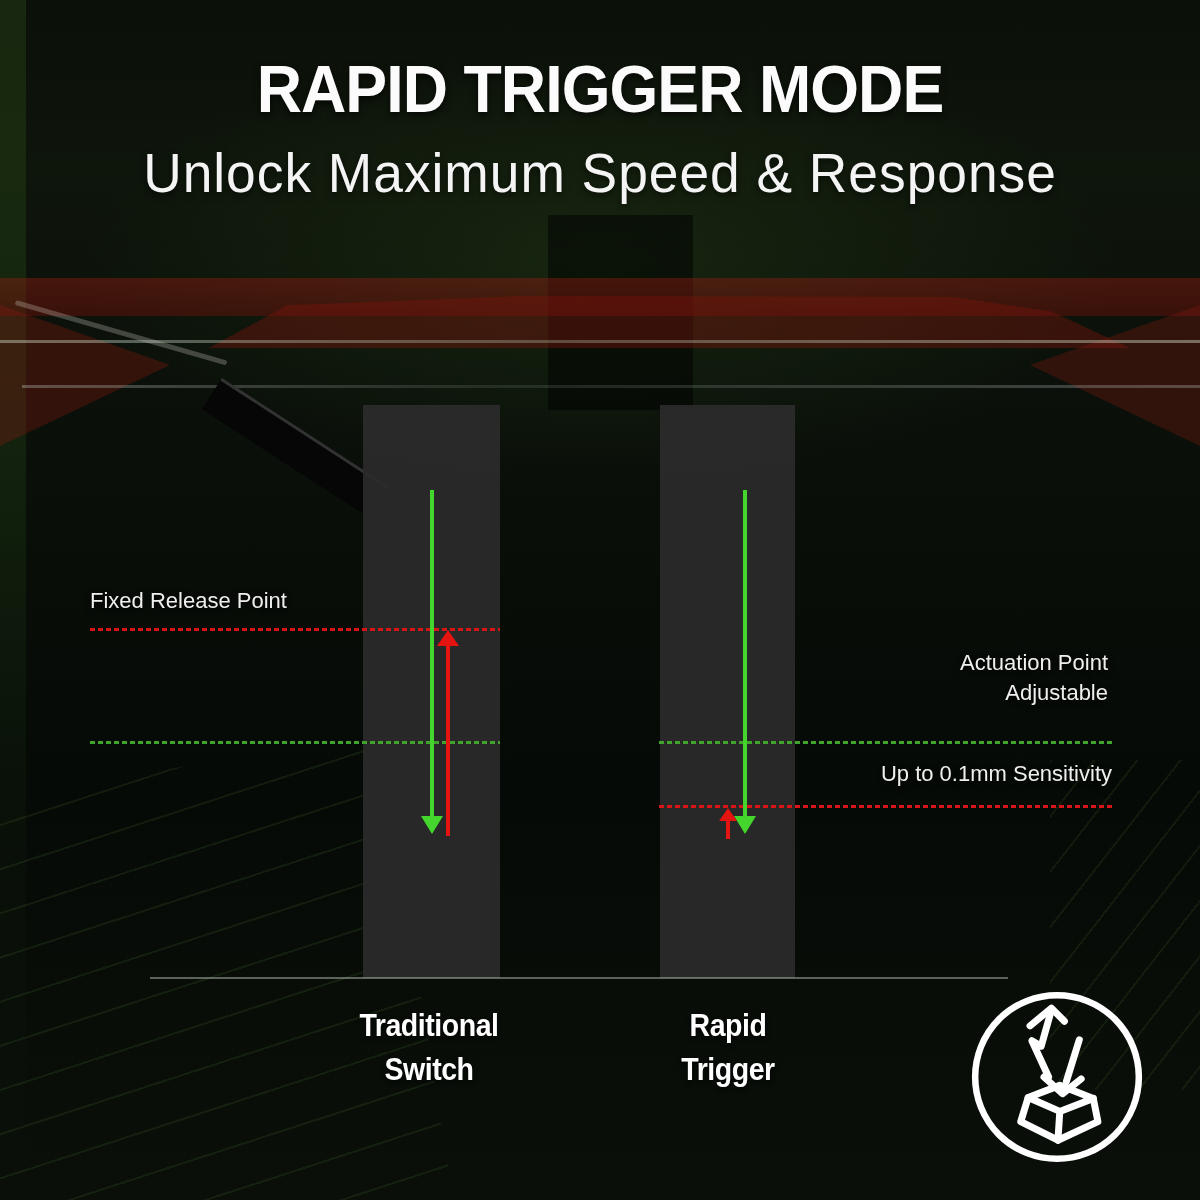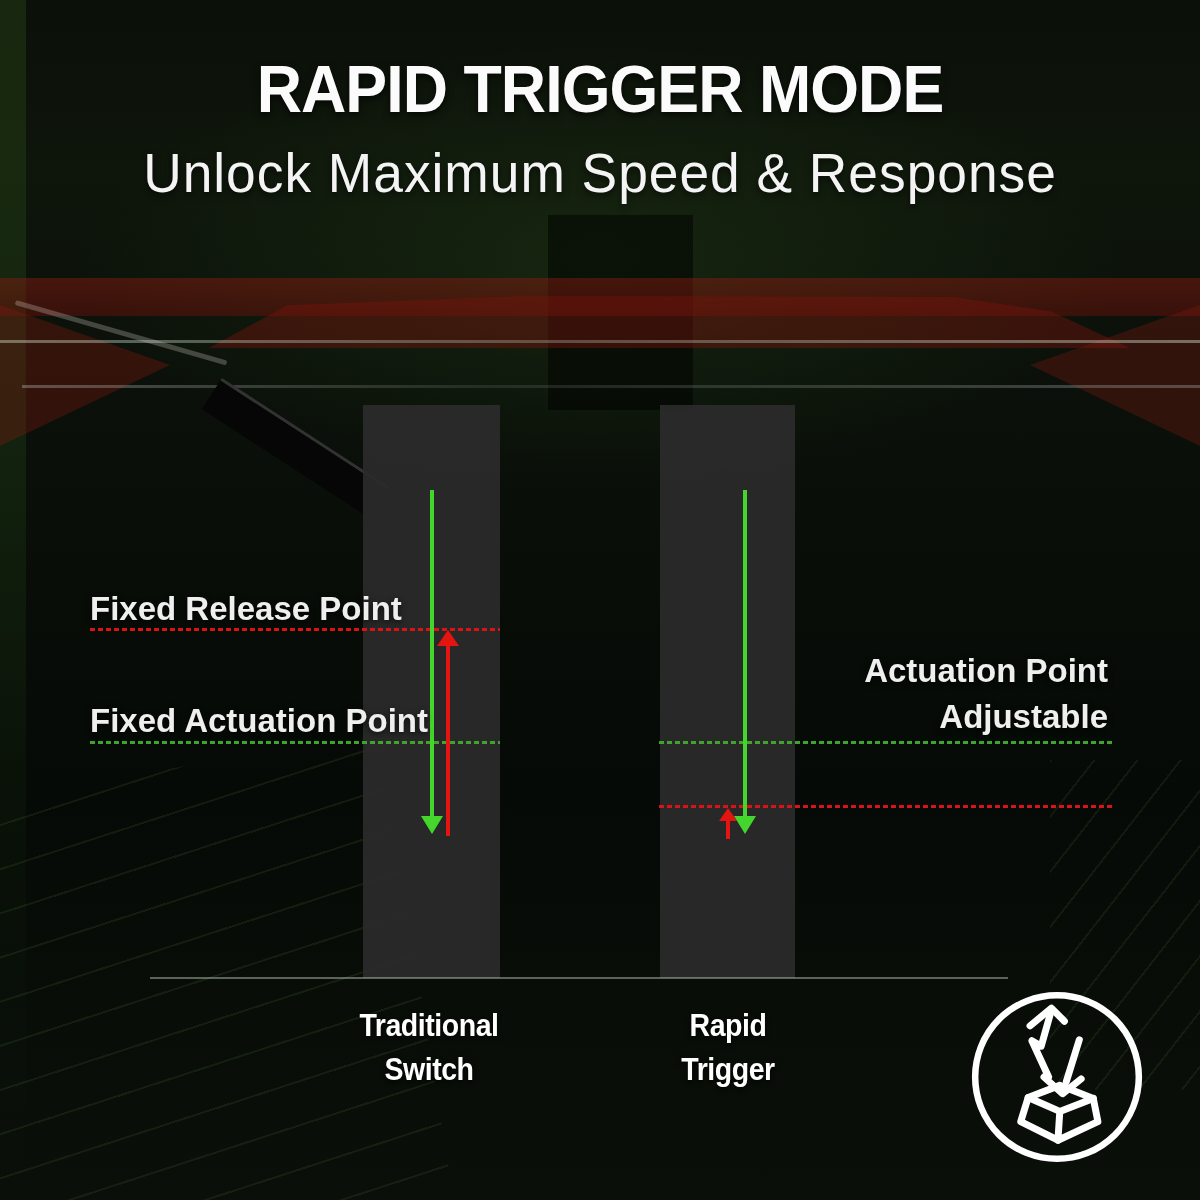--- a/index.html
+++ b/index.html
@@ -67,21 +67,21 @@
   
   .shaft{width:4px;}
   .shaft.green{background:#44d62c;}
   .shaft.red{background:#e41410;}
   .head{width:0;height:0;}
   .head.down{border-left:11px solid transparent;border-right:11px solid transparent;border-top:18px solid #44d62c;}
   .head.up{border-left:11px solid transparent;border-right:11px solid transparent;border-bottom:16px solid #e41410;}
   .head.up.small{border-left:9px solid transparent;border-right:9px solid transparent;border-bottom:13px solid #e41410;}
 
   
-  .lbl{color:#efefef;font-size:33px;font-weight:700;line-height:1.38;
+  .lbl{color:#efefef;font-size:22px;font-weight:400;line-height:1.38;
     text-shadow:0 2px 6px rgba(0,0,0,.7);white-space:nowrap;}
   .lbl-release{left:90px;top:586px;}
   .lbl-actuation-left{left:90px;top:698px;}
   .lbl-adjustable{right:92px;top:648px;text-align:right;}
   .lbl-sensitivity{right:88px;top:759px;}
 
   .caption{top:1004px;width:220px;text-align:center;color:#ffffff;
     font-size:31px;font-weight:700;line-height:1.42;letter-spacing:-.5px;
     transform:scaleX(.92);text-shadow:0 2px 6px rgba(0,0,0,.7);}
   .caption.left{left:319px;}
@@ -126,25 +126,25 @@
   <div class="abs head down" style="left:421px;top:816px;"></div>
   <div class="abs head up" style="left:437px;top:630px;"></div>
   <div class="abs shaft red" style="left:446px;top:646px;height:190px;"></div>
 
   <div class="abs shaft green" style="left:743px;top:490px;height:328px;"></div>
   <div class="abs head down" style="left:734px;top:816px;"></div>
   <div class="abs head up small" style="left:719px;top:808px;"></div>
   <div class="abs shaft red" style="left:726px;top:821px;height:18px;"></div>
 
   <div class="abs lbl lbl-release">Fixed Release Point</div>
-  <div class="abs lbl lbl-actuation-left">Fixed Actuation Point</div>
   <div class="abs lbl lbl-adjustable">
     <div>Actuation Point</div>
     <div>Adjustable</div>
   </div>
+  <div class="abs lbl lbl-sensitivity">Up to 0.1mm Sensitivity</div>
 
   <div class="abs divider"></div>
 
   <div class="abs caption left">
     <div>Traditional</div>
     <div>Switch</div>
   </div>
   <div class="abs caption right">
     <div>Rapid</div>
     <div>Trigger</div>

